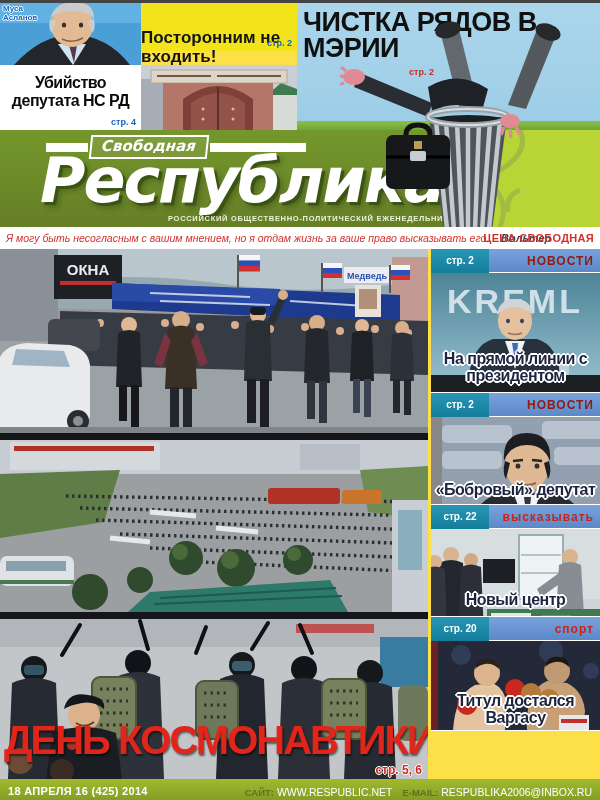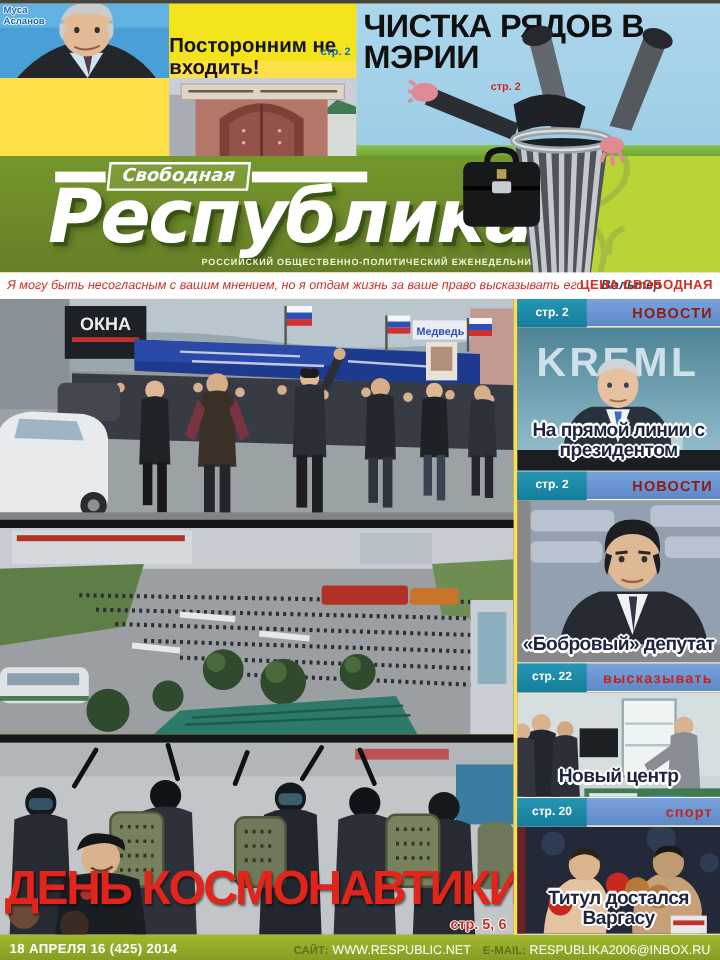--- a/index.html
+++ b/index.html
@@ -92,20 +92,24 @@
       <path d="M50,16 Q55,-2 74,0 Q94,-2 94,16 Q88,8 72,8 Q56,8 50,16 Z" fill="#c9cbcd"></path>
       <path d="M50,16 Q48,26 52,30 L56,18 Z" fill="#c9cbcd"></path>
       <path d="M94,16 Q96,26 92,30 L88,18 Z" fill="#c9cbcd"></path>
       <ellipse cx="64" cy="22" rx="2.2" ry="2.6" fill="#3a2e26"></ellipse>
       <ellipse cx="81" cy="22" rx="2.2" ry="2.6" fill="#3a2e26"></ellipse>
       <path d="M62,36 Q72,41 83,35" stroke="#8a5f46" stroke-width="1.6" fill="none"></path>
     </svg>
     <div class="photo-label">Муса Асланов</div>
   </div>
 
+  <div class="abs tl-head-box">
+    <div class="tl-headline">Убийство депутата НС РД</div>
+    <span class="pref-blue">стр. 4</span>
+  </div>
 
   <div class="abs yellow-box">
     <div class="yellow-head">Посторонним не входить!</div>
     <span class="pref-blue">стр. 2</span>
   </div>
 
   <div class="abs gate-box">
     <svg width="156" height="65" viewBox="0 0 156 65" preserveAspectRatio="none">
       <rect width="156" height="65" fill="#c9ced8"></rect>
       <rect x="0" y="14" width="26" height="51" fill="#a8acb4"></rect>
@@ -467,21 +471,21 @@
         </svg>
         <div class="caption" style="bottom:8px;">На прямой линии с президентом</div>
       </div>
     </section>
 
     <section class="sb-block">
       <div class="sb-head">
         <span class="sb-page">стр. 2</span>
         <span class="sb-cat">НОВОСТИ</span>
       </div>
-      <div class="sb-photo" style="height:136px;padding-left:11px;">
+      <div class="sb-photo" style="height:88px;padding-left:11px;">
         <svg width="169" height="120" viewBox="0 0 169 120" preserveAspectRatio="none">
           <rect width="169" height="120" fill="#93a0b0"></rect>
           <g fill="#b9c3cf">
               <rect x="0" y="8" width="70" height="18" rx="5"></rect>
               <rect x="100" y="4" width="69" height="18" rx="5"></rect>
               <rect x="0" y="34" width="60" height="18" rx="5"></rect>
               <rect x="112" y="30" width="57" height="18" rx="5"></rect>
             </g>
           <path d="M24,120 Q30,84 58,76 L112,76 Q142,84 148,120 Z" fill="#262a33"></path>
           <polygon points="72,78 98,78 85,112" fill="#f0f1f3"></polygon>

